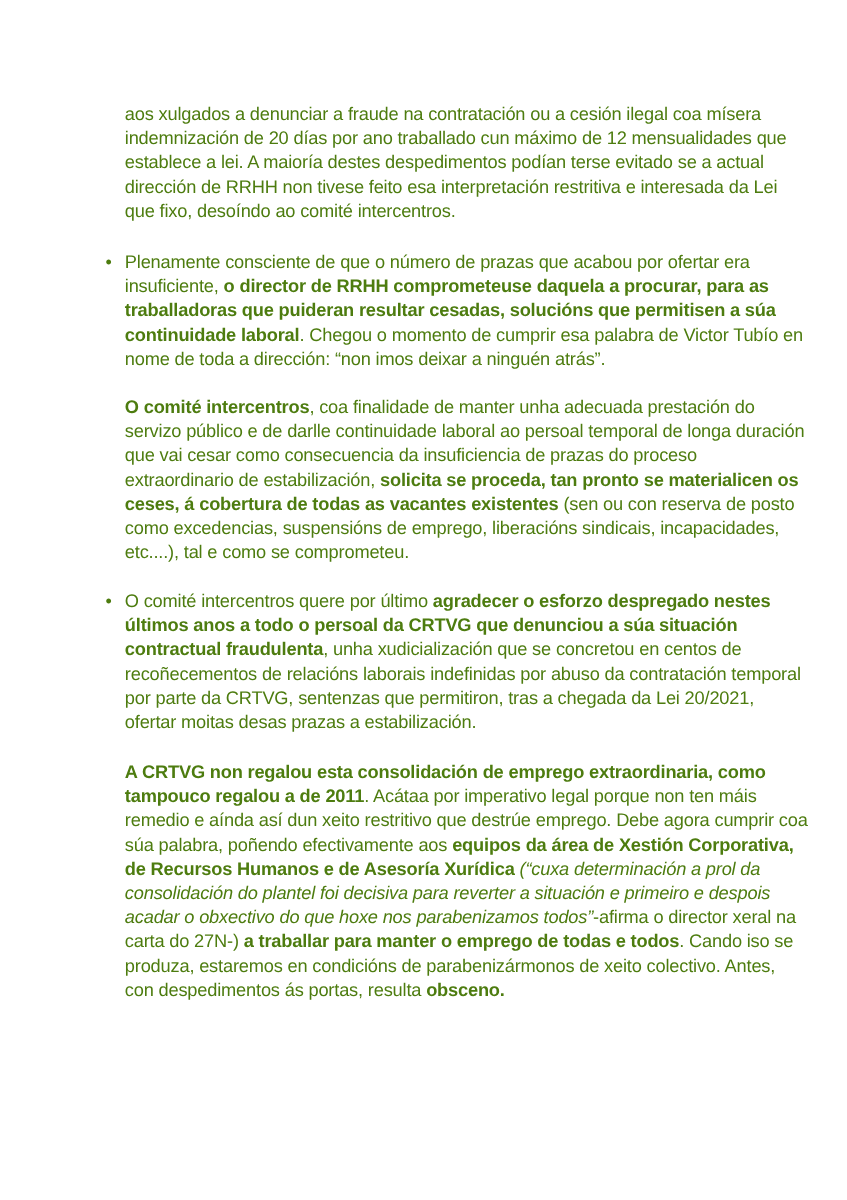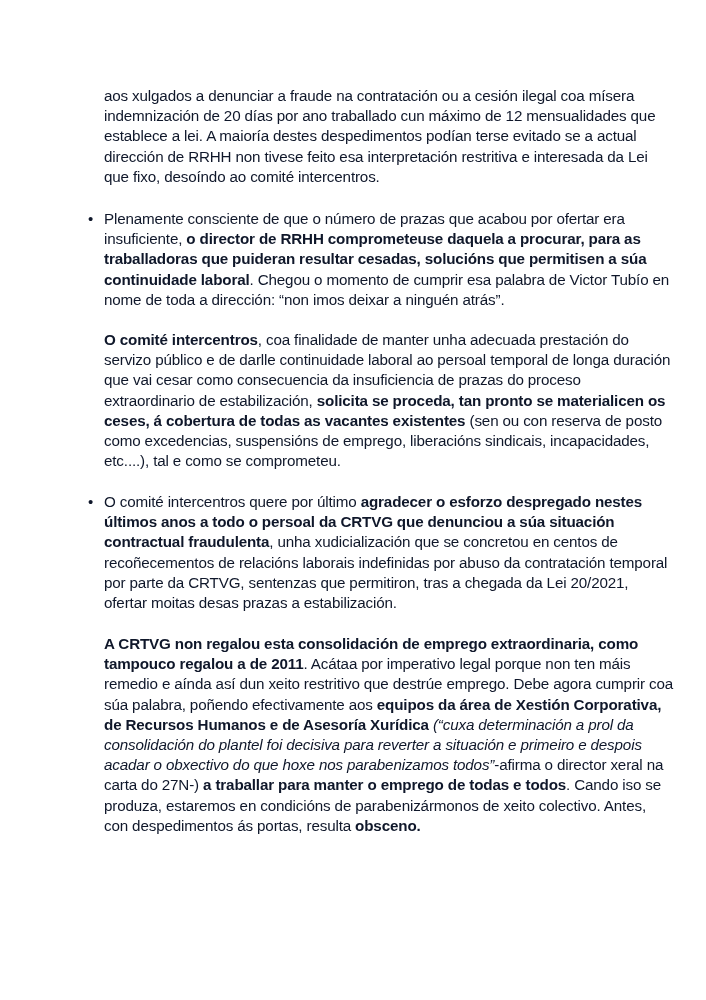--- a/index.html
+++ b/index.html
@@ -1,19 +1,19 @@
 <!DOCTYPE html>
 <html><head>
 <meta charset="utf-8">
 <style>
   html, body { margin: 0; padding: 0; background: #ffffff; }
   body { width: 706px; height: 1000px; overflow: hidden; position: relative; }
   .page {
     position: absolute; left: 0; top: 0; width: 706px; height: 708px;
-    background: #ffffff; color: #0f172a;
+    background: #ffffff; color: #4d7c0f;
     font-family: "Liberation Sans", "DejaVu Sans", sans-serif;
     font-size: 15.2px; line-height: 20.2px; letter-spacing: -0.15px;
   }
   .block { position: absolute; left: 104px; width: 570px; margin: 0; }
   .bullet { position: absolute; left: 88px; font-size: 15px; }
   .seg-bold { font-weight: bold; }
   .seg-italic { font-style: italic; }
 </style>
 </head>
 <body>

